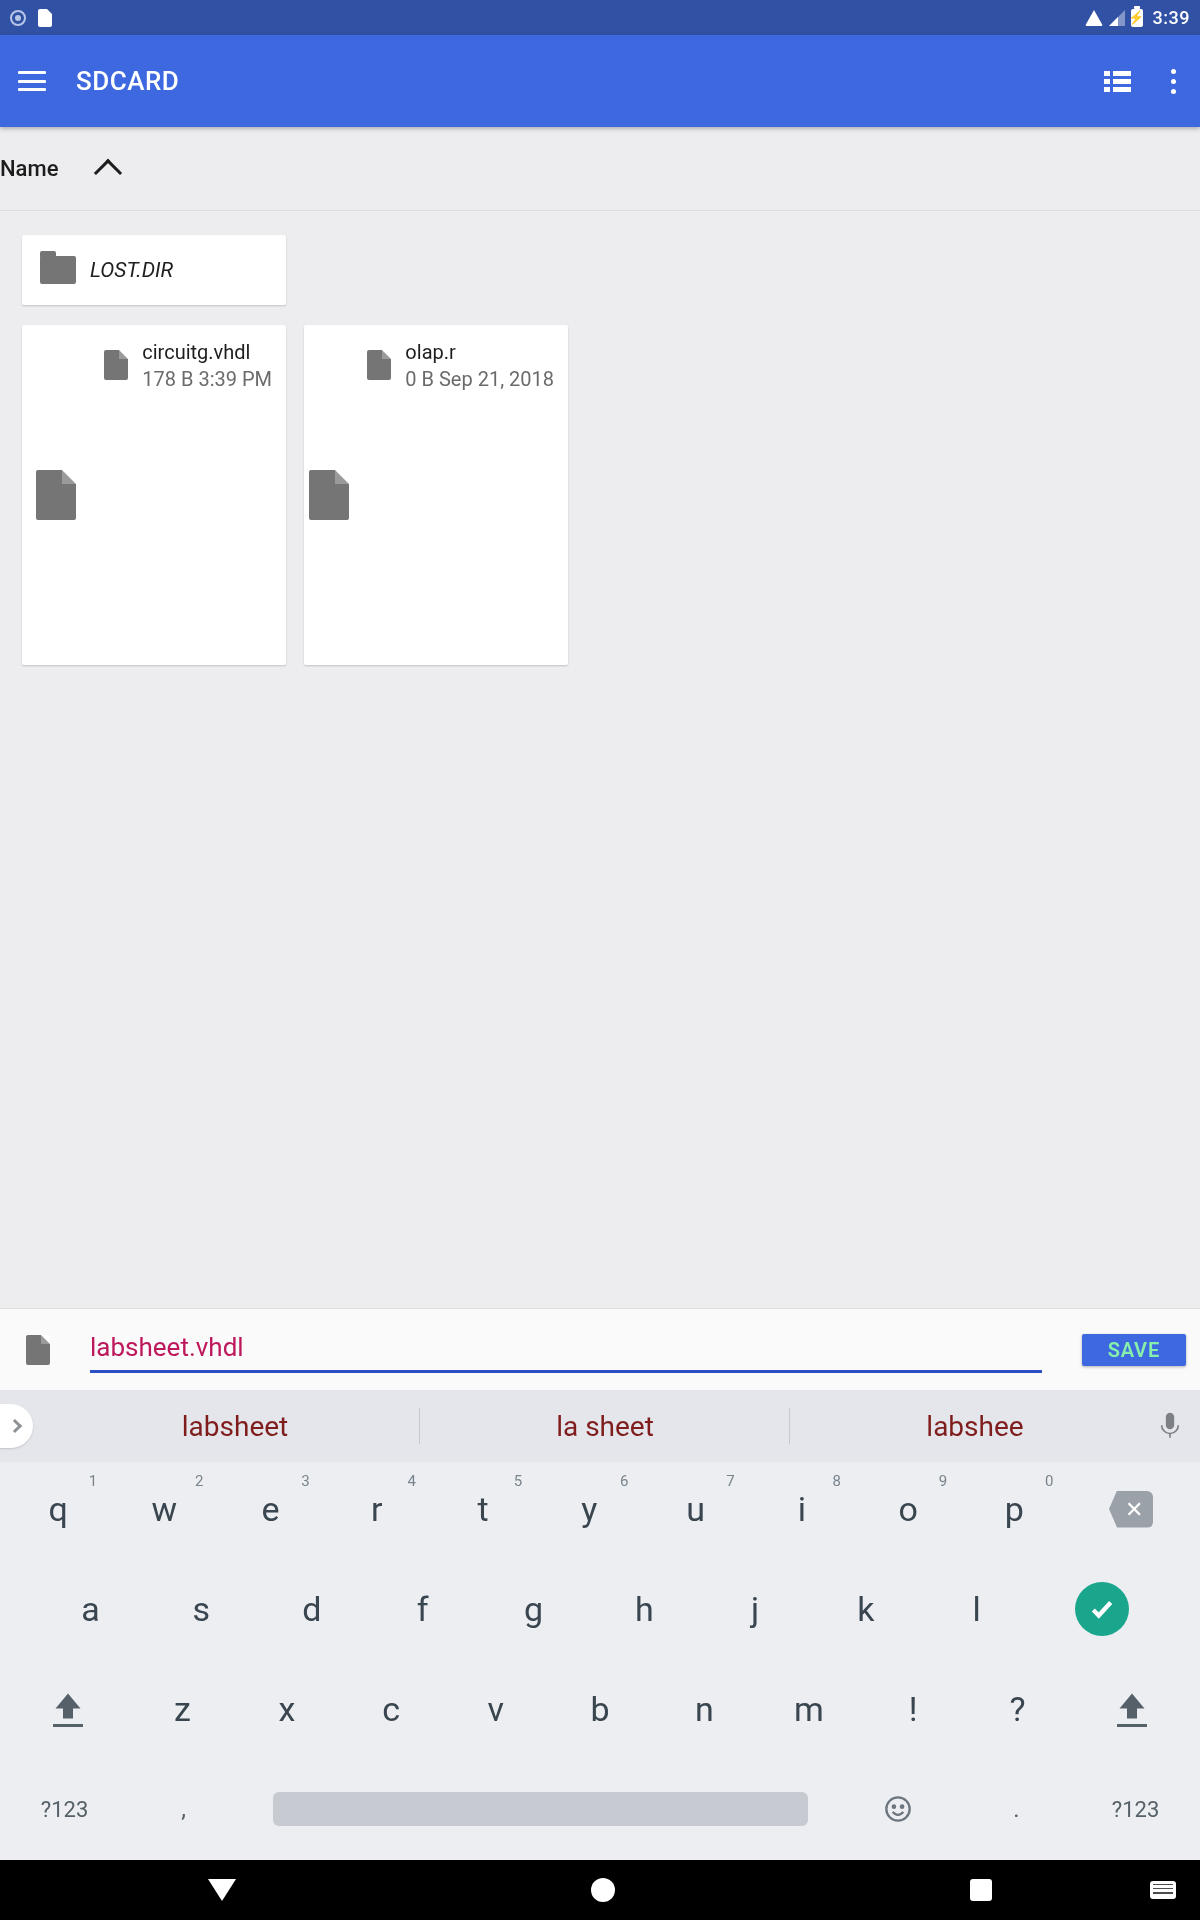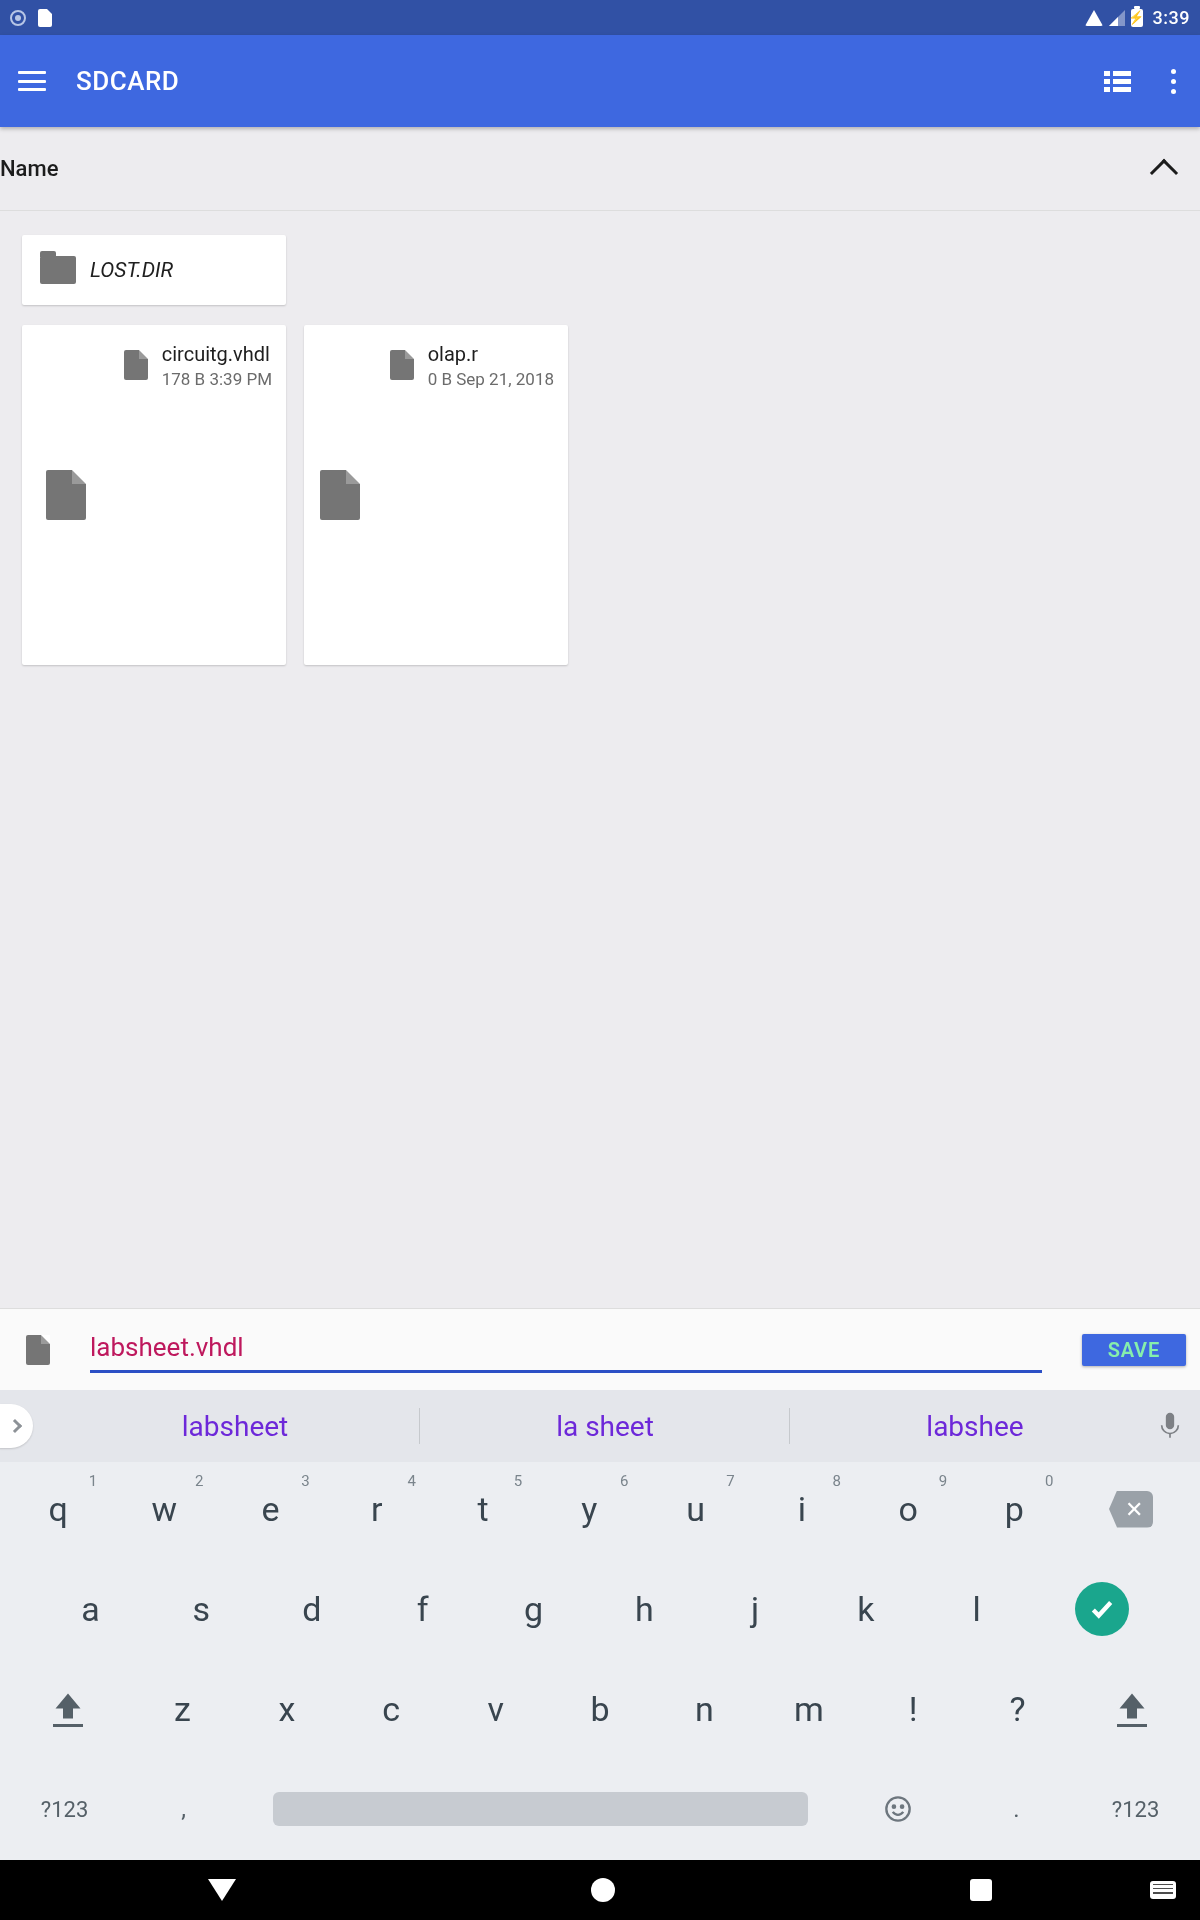--- a/index.html
+++ b/index.html
@@ -29,21 +29,21 @@
   .hamburger { width:28px; height:20px; display:flex; flex-direction:column; justify-content:space-between; cursor:pointer; }
   .hamburger span { height:3px; background:#fff; border-radius:1px; }
   .title { color:#fff; font-size:26px; font-weight:500; letter-spacing:.5px; }
   .app-bar-right { margin-left:auto; display:flex; align-items:center; gap:34px; }
   .grid-icon { display:grid; grid-template-columns: 6px 18px; grid-template-rows: repeat(3,5px); gap:3px 3px; }
   .grid-icon span { background:#fff; }
   .dots { display:flex; flex-direction:column; gap:5px; padding:0 6px; }
   .dots span { width:5px; height:5px; background:#fff; border-radius:50%; }
   
   
-  .sort-bar { height:84px; background:#edecef; border-bottom:1px solid #ddd; display:flex; align-items:center; justify-content:space-between; padding:0 26px 0 0; gap:40px; }
+  .sort-bar { height:84px; background:#edecef; border-bottom:1px solid #ddd; display:flex; align-items:center; justify-content:flex-start; padding:0 26px 0 0; gap:40px; }
   .sort-label { font-size:22px; color:#1c1c1c; font-weight:500; }
   .chev-up { width:20px; height:20px; border-left:3px solid #1c1c1c; border-top:3px solid #1c1c1c; transform:rotate(45deg); margin-top:8px; }
   
   
   .grid-area { flex:1; padding:24px 22px 10px; overflow:auto; }
   .row { display:flex; gap:18px; }
   .folder-card, .file-card { background:#fff; box-shadow:0 1px 2px rgba(0,0,0,.18); border-radius:2px; }
   .folder-card { width:264px; height:70px; display:flex; align-items:center; padding:4px 18px; gap:14px; cursor:pointer;font-style:italic; }
   .folder-icon { width:36px; height:28px; background:#757575; border-radius:2px; position:relative; }
   .folder-icon::before { content:""; position:absolute; top:-5px; left:0; width:16px; height:6px; background:#757575; border-radius:2px 2px 0 0; }
@@ -52,34 +52,34 @@
   .file-card { width:264px; height:340px; display:flex; flex-direction:row; cursor:pointer; }
   .preview { flex:1; display:flex; align-items:center; justify-content:center; }
   .doc-icon { width:40px; height:50px; background:#757575; position:relative; border-radius:2px; }
   .doc-icon::after { content:""; position:absolute; top:0; right:0; width:0; height:0; border-top:14px solid #fff; border-left:14px solid #aaa; }
   .doc-icon.big::after { border-top-color:#fff; border-left-color:#9a9a9a; }
   .doc-icon.sm { width:24px; height:30px; }
   .doc-icon.sm::after { border-top:9px solid #fff; border-left:9px solid #9a9a9a; }
   .file-footer { height:80px; display:flex; align-items:center; padding:0 14px; gap:14px; }
   .file-meta { display:flex; flex-direction:column; gap:3px; overflow:hidden; }
   .file-name { font-size:20px; color:#1e1e1e; white-space:nowrap; overflow:hidden; text-overflow:ellipsis; }
-  .file-sub  { font-size:17px; color:#6b6b6b; }
+  .file-sub  { font-size:20px; color:#6b6b6b; }
   
   
   .input-bar { height:82px; background:#fafafa; border-top:1px solid #ddd; display:flex; align-items:center; padding:0 14px 0 26px; gap:40px; }
   .fname-wrap { flex:1; position:relative; }
   .fname { width:100%; border:none; background:transparent; font-size:26px; color:#be185d; padding:6px 0 8px; outline:none; border-bottom:3px solid #2b4fc5; }
   .save-btn { background:#3e68e0; color:#86efac; border:none; font-size:20px; font-weight:600; letter-spacing:.8px; padding:4px 26px; border-radius:2px; box-shadow:0 1px 3px rgba(0,0,0,.3); cursor:pointer; }
   
   
   .sugg-bar { height:72px; background:#e4e6eb; display:flex; align-items:center; position:relative; }
   .sugg-expand { position:absolute; left:-1px; top:14px; width:34px; height:44px; background:#fff; border-radius:0 22px 22px 0; display:flex; align-items:center; justify-content:center; box-shadow:0 1px 2px rgba(0,0,0,.15); cursor:pointer; }
   .sugg-expand span { width:10px; height:10px; border-top:3px solid #8d9297; border-right:3px solid #8d9297; transform:rotate(45deg); margin-left:-3px; }
   .sugg-list { flex:1; display:flex; height:100%; padding-left:50px; }
-  .sugg { flex:1; display:flex; align-items:center; justify-content:center; font-size:28px; color:#6d28d9; position:relative; cursor:pointer;text-align:right; }
+  .sugg { flex:1; display:flex; align-items:center; justify-content:center; font-size:28px; color:#7f1d1d; position:relative; cursor:pointer;text-align:right; }
   .sugg:not(:last-child)::after { content:""; position:absolute; right:0; top:18px; bottom:18px; width:1px; background:#c6c9cd; }
   .mic { width:40px; display:flex; align-items:center; justify-content:center; padding-right:20px; cursor:pointer; }
   .mic svg { width:22px; height:28px; fill:#7d8085; }
   
   
   .kbd { background:#eceef2; display:flex; flex-direction:column; padding:6px 5px 10px; gap:18px; user-select:none; }
   .krow { display:flex; }
   .key { flex:1; height:82px; display:flex; align-items:center; justify-content:center; font-size:34px; color:#39454f; position:relative; cursor:pointer; }
   .key .hint { position:absolute; top:4px; right:14px; font-size:15px; color:#7a848c; }
   .krow.mid { padding:0 30px; }

